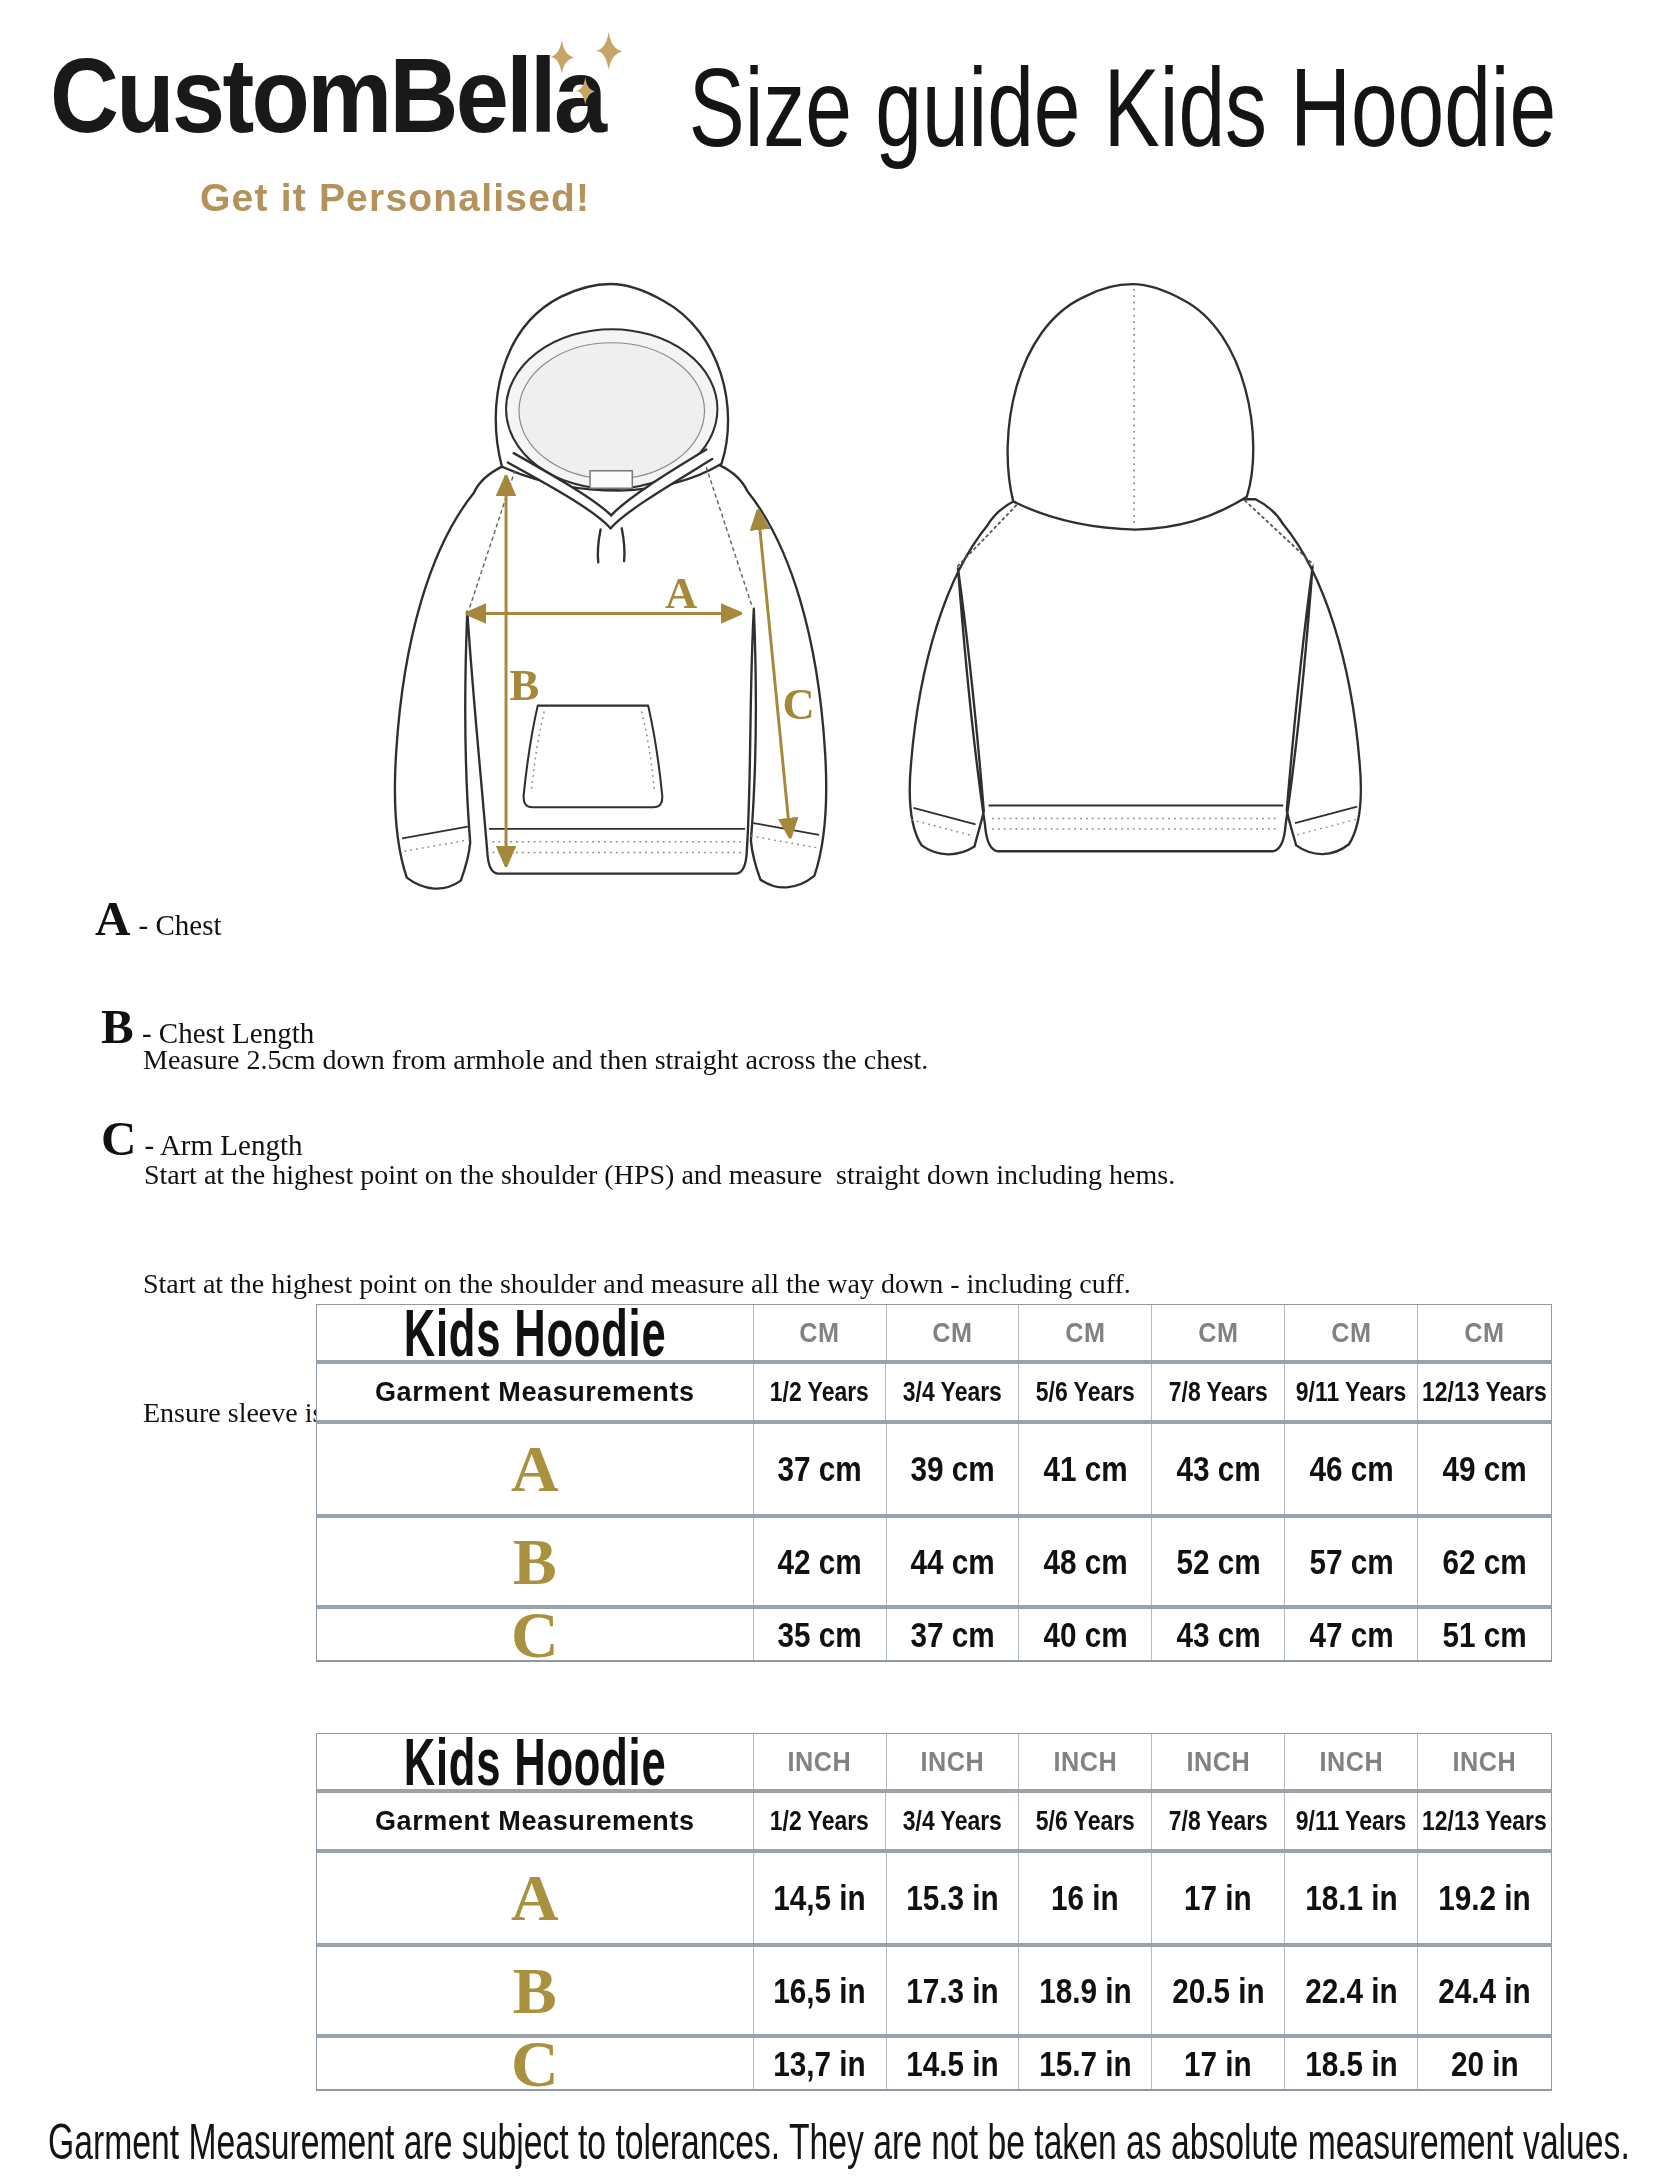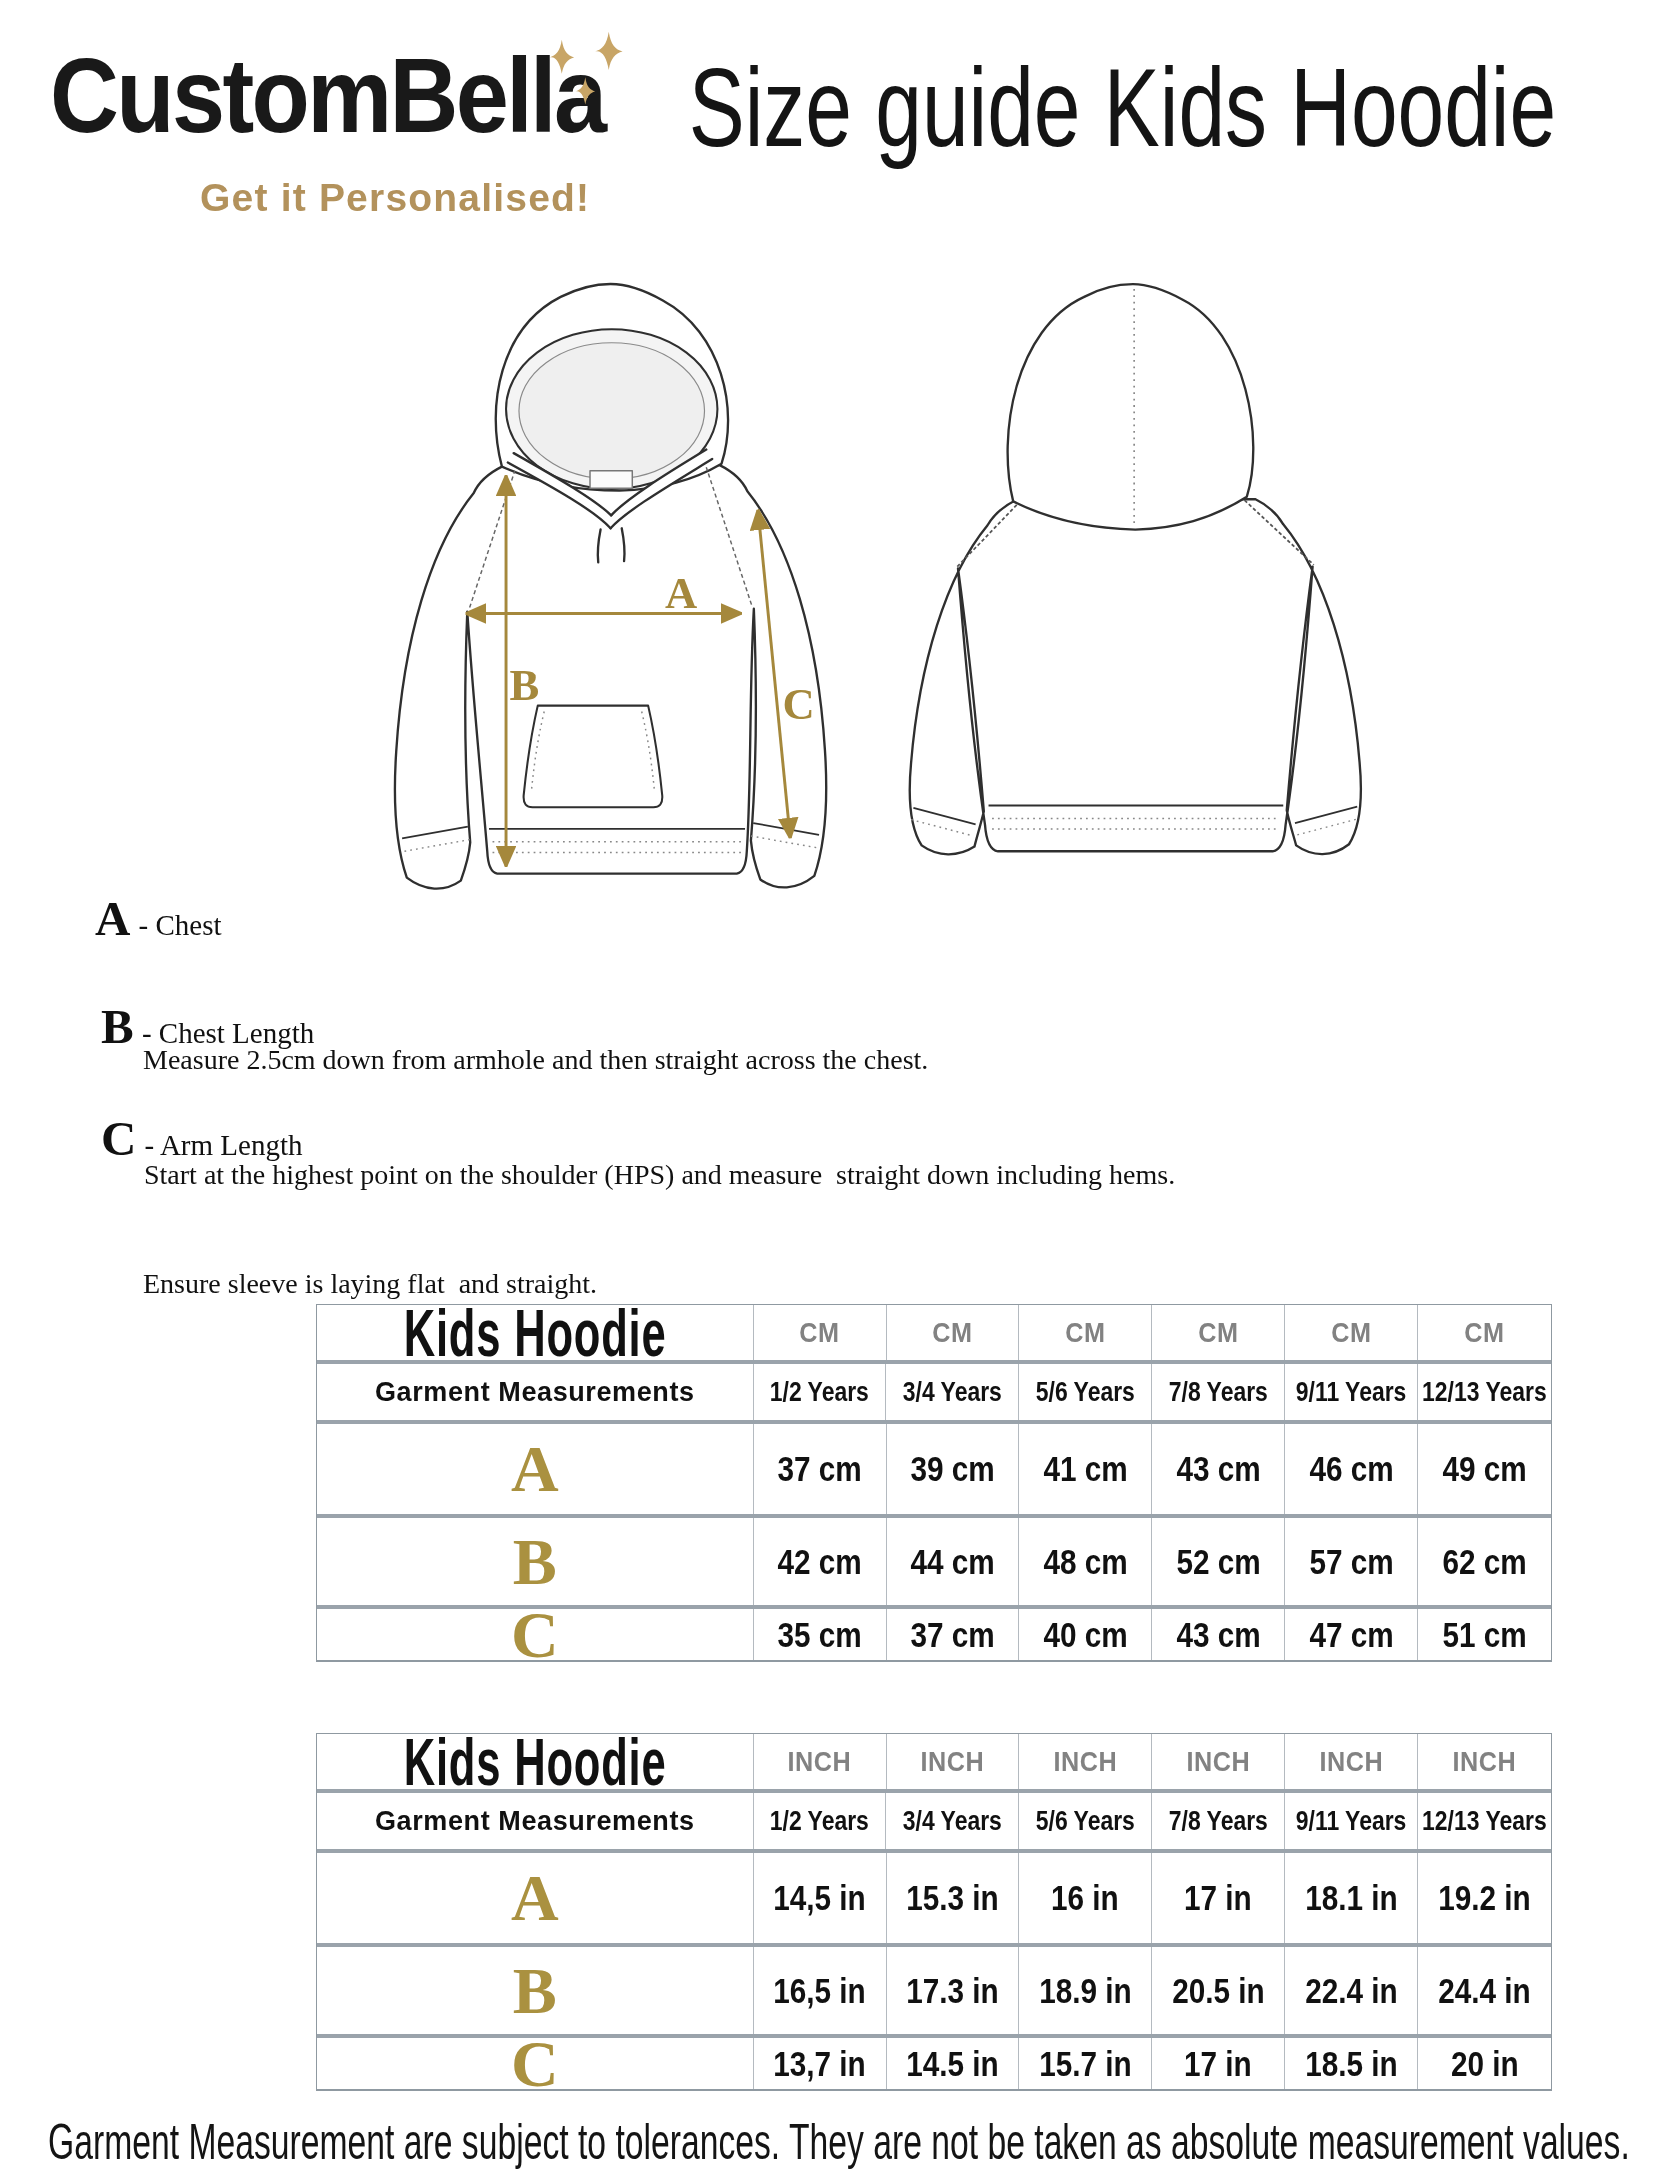--- a/index.html
+++ b/index.html
@@ -205,20 +205,21 @@
     <span class="sec-letter">B</span><span class="sec-name">- Chest Length</span>
   </div>
   <div class="abs sec-lines" style="left:144px;top:1067px;">
     <div>Start at the highest point on the shoulder (HPS) and measure  straight down including hems.</div>
   </div>
 
   <div class="abs sec-head" style="left:101px;top:1114px;">
     <span class="sec-letter">C</span><span class="sec-name">- Arm Length</span>
   </div>
   <div class="abs sec-lines" style="left:143px;top:1176px;">
+    <div>Start at the highest point on the shoulder and measure all the way down - including cuff.</div>
     <div>Ensure sleeve is laying flat  and straight.</div>
   </div>
 
   <div class="table" style="top:1304px;">
     <div class="t-row r-h1">
       <div class="c c0">
           <span class="cond kids">Kids Hoodie</span>
         </div>
       <div class="c cn">
           <span class="cond unit">CM</span>

